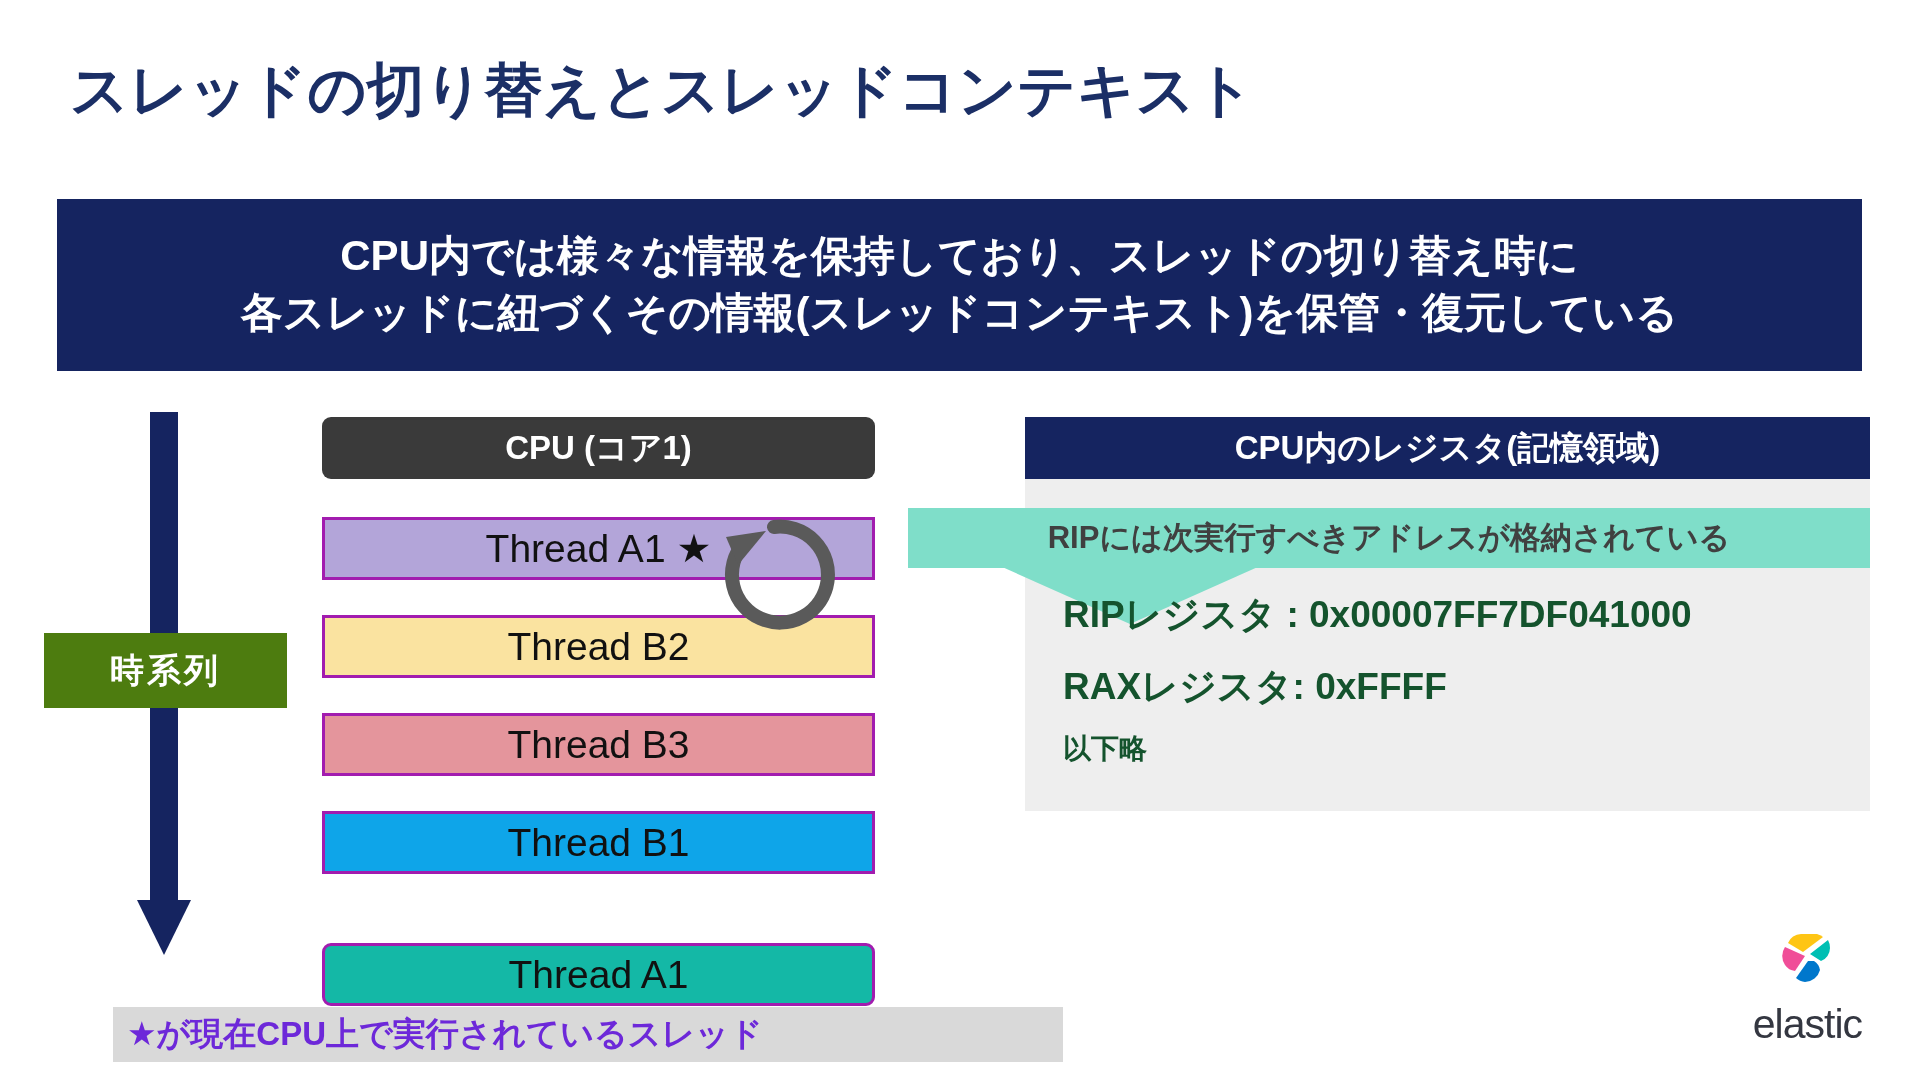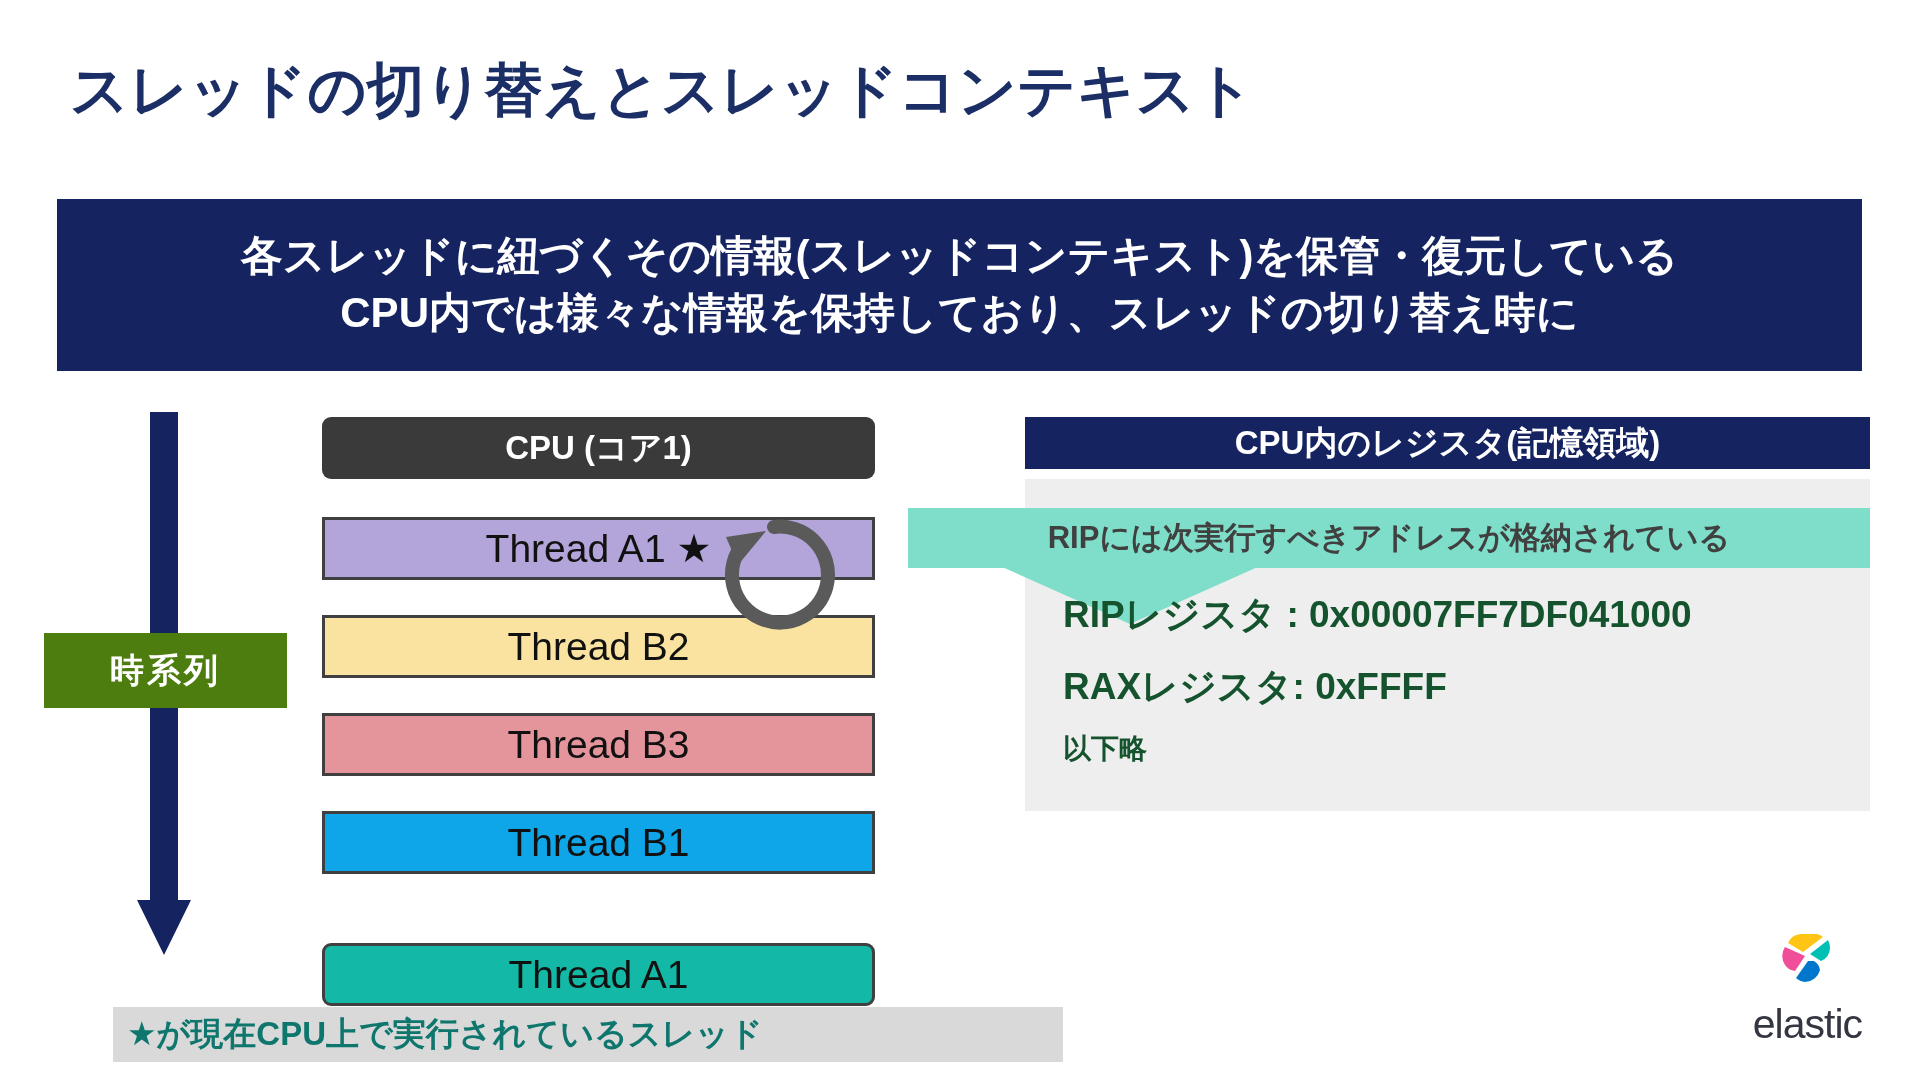--- a/index.html
+++ b/index.html
@@ -99,21 +99,21 @@
     align-items: center;
     justify-content: center;
     border-radius: 9px;
   }
   .thread-box {
     position: absolute;
     left: 322px;
     width: 553px;
     height: 63px;
     box-sizing: border-box;
-    border: 3px solid #404040;
+    border: 3px solid #a21caf;
     display: flex;
     align-items: center;
     justify-content: center;
     color: #111111;
     font-size: 39px;
     font-weight: normal;
   }
   #thread-row-0 { top: 517px; background: #b3a5d9; }
   #thread-row-1 { top: 615px; background: #fae3a0; }
   #thread-row-2 { top: 713px; background: #e4959c; }
@@ -129,21 +129,21 @@
     height: 130px;
     pointer-events: none;
   }
 
   
   #register-header {
     position: absolute;
     left: 1025px;
     top: 417px;
     width: 845px;
-    height: 52px;
+    height: 62px;
     background: #152460;
     color: #ffffff;
     font-size: 33px;
     font-weight: bold;
     display: flex;
     align-items: center;
     justify-content: center;
   }
   #register-panel {
     position: absolute;
@@ -179,21 +179,21 @@
   #register-line-2 { top: 730px; font-size: 28px; font-weight: bold; }
 
   
   #footnote {
     position: absolute;
     left: 113px;
     top: 1007px;
     width: 950px;
     height: 55px;
     background: #d9d9d9;
-    color: #0f766e;
+    color: #6d28d9;
     font-size: 33px;
     font-weight: bold;
     display: flex;
     align-items: center;
     padding-left: 14px;
     box-sizing: border-box;
     white-space: nowrap;
   }
 
   
@@ -211,22 +211,22 @@
     color: #343741;
     letter-spacing: -1px;
   }
 </style>
 </head>
 <body>
 
 <div id="slide-title">スレッドの切り替えとスレッドコンテキスト</div>
 
 <div id="summary-banner">
+  <div class="banner-line">CPU内では様々な情報を保持しており、スレッドの切り替え時に</div>
   <div class="banner-line">各スレッドに紐づくその情報(スレッドコンテキスト)を保管・復元している</div>
-  <div class="banner-line">CPU内では様々な情報を保持しており、スレッドの切り替え時に</div>
 </div>
 
 <div id="timeline-arrow-shaft"></div>
 <div id="timeline-arrow-head"></div>
 <div id="timeline-label">時系列</div>
 
 <div id="cpu-core-header">CPU (コア1)</div>
 
 <div class="thread-box" id="thread-row-0">Thread A1 ★</div>
 <div class="thread-box" id="thread-row-1">Thread B2</div>

